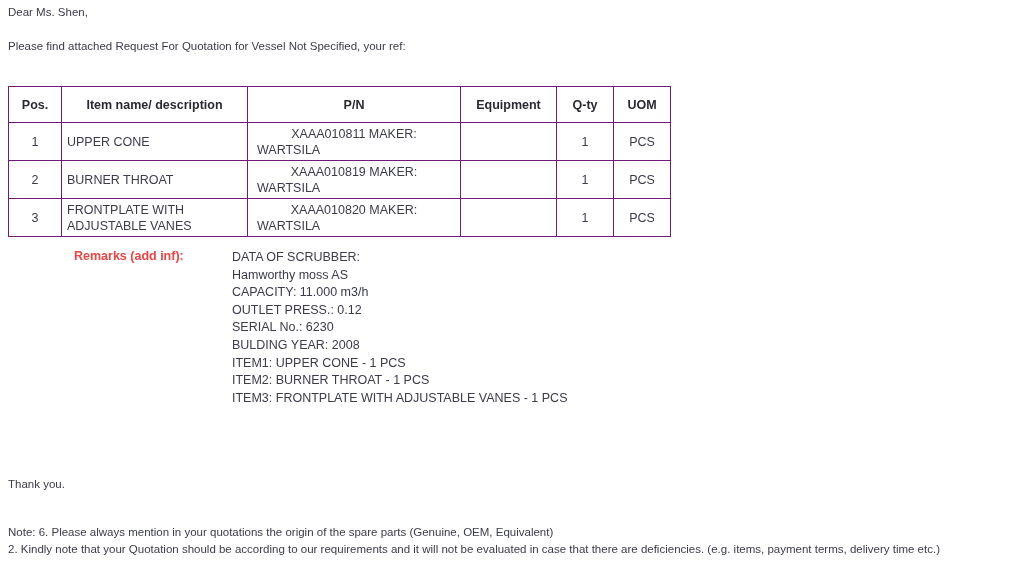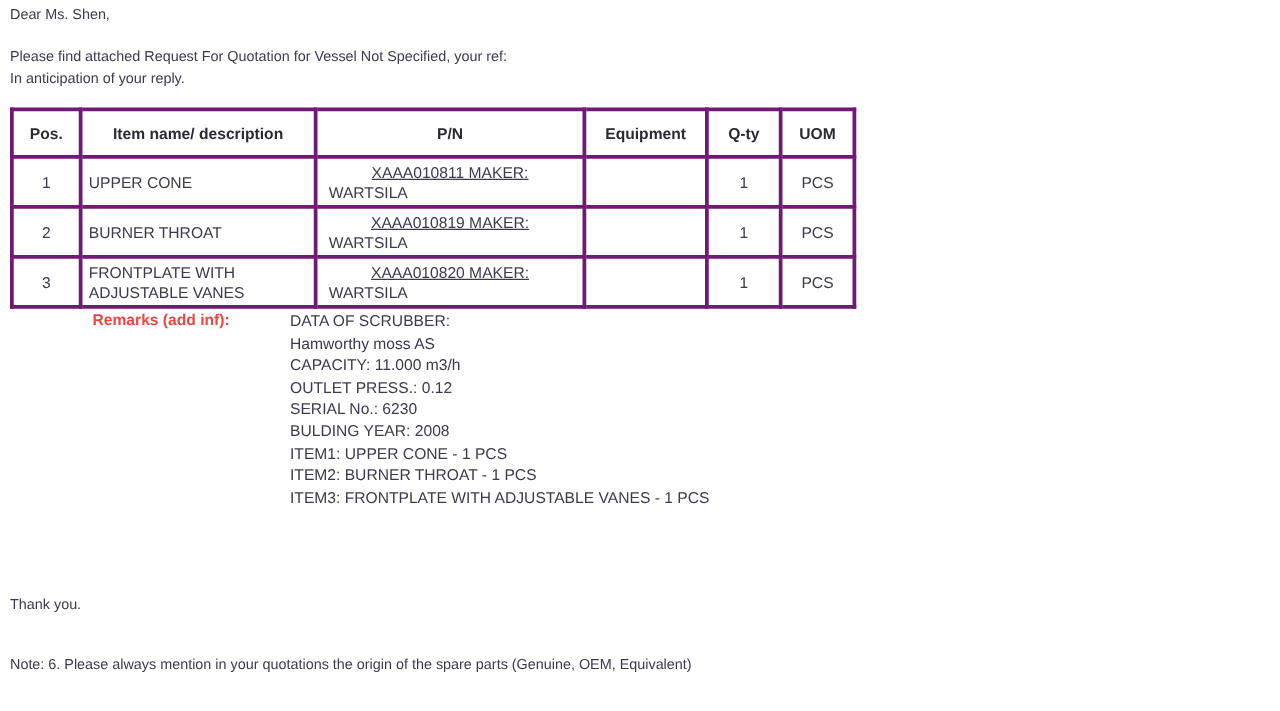--- a/index.html
+++ b/index.html
@@ -40,21 +40,21 @@
     position: absolute;
     left: 8px;
     top: 86px;
     width: 602px;
     border-collapse: collapse;
     table-layout: fixed;
     font-size: 12.5px;
   }
   .rfq-table th,
   .rfq-table td {
-    border: 3px solid #701a75;
+    border: 1px solid #701a75;
     padding: 2px 5px;
     vertical-align: middle;
     color: #3b3b4b;
   }
   .rfq-table thead th {
     font-weight: bold;
     text-align: center;
     height: 31px;
     font-size: 12.5px;
     color: #2a2a33;
@@ -71,21 +71,20 @@
 
   .pn-cell {
     text-align: center;
     line-height: 16px;
     padding-left: 0;
     padding-right: 0;
   }
   .pn-cell .pn-wrap {
     display: block;
     text-align: center;
-    text-decoration: underline;
   }
   .pn-cell .pn-maker {
     display: block;
     text-align: left;
     padding-left: 4px;
   }
   .item-cell {
     line-height: 16px;
     margin-top: 48px;
   }
@@ -141,21 +140,20 @@
 </style>
 </head>
 <body>
 
 <div class="page">
 
   <div class="intro">
     <p class="line salutation">Dear Ms. Shen,</p>
     <div class="spacer"></div>
     <p class="line">Please find attached Request For Quotation for Vessel Not Specified, your ref:</p>
-    <p class="line">In anticipation of your reply.</p>
   </div>
 
   <table class="rfq-table">
     <thead>
       <tr>
         <th class="col-pos">Pos.</th>
         <th class="col-item">Item name/ description</th>
         <th class="col-pn">P/N</th>
         <th class="col-equip">Equipment</th>
         <th class="col-qty">Q-ty</th>
@@ -211,15 +209,16 @@
       <p class="r-line">ITEM1: UPPER CONE - 1 PCS</p>
       <p class="r-line">ITEM2: BURNER THROAT - 1 PCS</p>
       <p class="r-line">ITEM3: FRONTPLATE WITH ADJUSTABLE VANES - 1 PCS</p>
     </div>
   </div>
 
   <div class="closing">Thank you.</div>
 
   <div class="notes">
     <p class="n-line">Note: 6. Please always mention in your quotations the origin of the spare parts (Genuine, OEM, Equivalent)</p>
+    <p class="n-line">2. Kindly note that your Quotation should be according to our requirements and it will not be evaluated in case that there are deficiencies. (e.g. items, payment terms, delivery time etc.)</p>
   </div>
 
 </div>
 
 </body></html>

